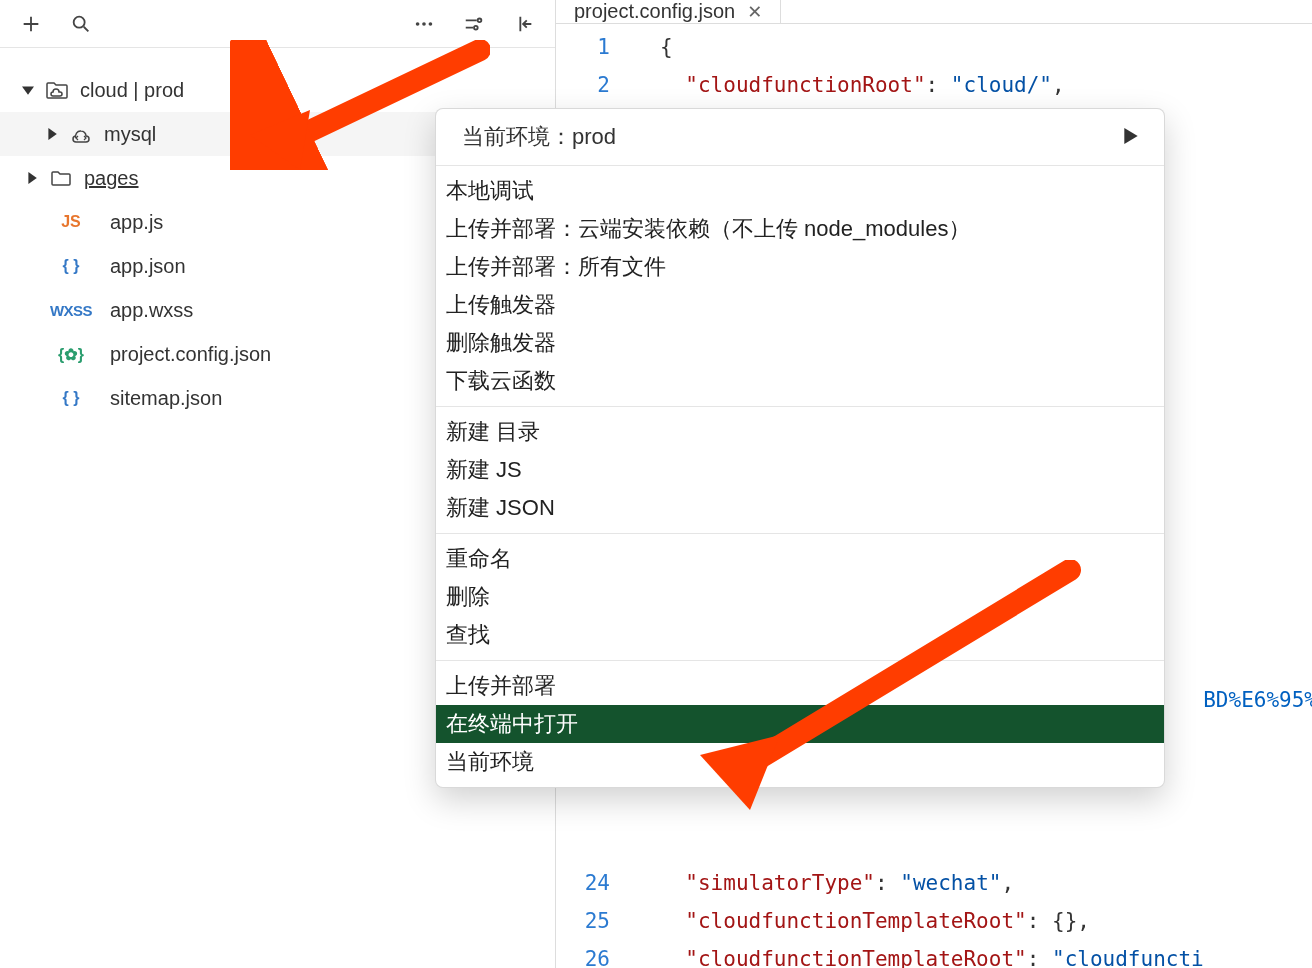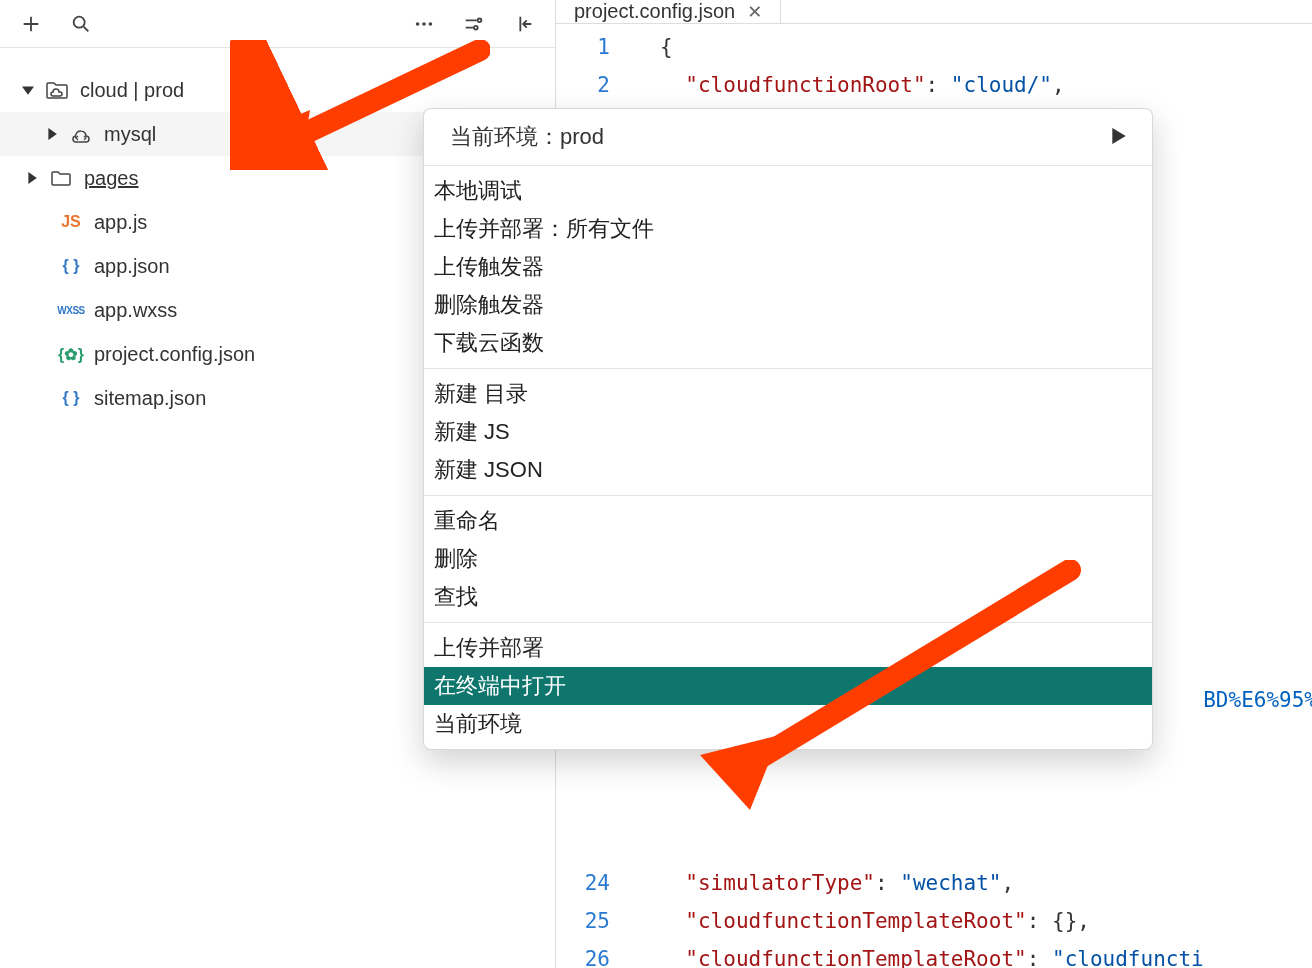--- a/index.html
+++ b/index.html
@@ -9,21 +9,21 @@
 .sidebar { width: 556px; border-right: 1px solid #ddd; display: flex; flex-direction: column; }
 .toolbar { height: 48px; display: flex; align-items: center; padding: 0 10px; border-bottom: 1px solid #e5e5e5; }
 .toolbar-left { display: flex; align-items: center; gap: 28px; padding-left: 10px; }
 .toolbar-right { margin-left: auto; display: flex; align-items: center; gap: 28px; padding-right: 10px;}
 .icon-svg { width: 22px; height: 22px; color: #444; display: block; }
 
 .tree { padding-top: 20px; font-size: 20px; }
 .tree-row { display: flex; align-items: center; height: 44px; padding-left: 22px; cursor: default; }
 .tree-row.level1 { padding-left: 46px; }
 .tree-row.level1b { padding-left: 26px; text-decoration: underline; }
-.tree-row.leaf { padding-left: 58px; }
+.tree-row.leaf { padding-left: 58px; gap: 16px; }
 .tree-row.highlight { background: #f5f5f5; }
 .arrow { width: 12px; height: 12px; margin-right: 10px; }
 .tree-icon { width: 26px; height: 22px; display: inline-flex; align-items: center; justify-content: center; margin-right: 10px; font-size: 16px; font-weight: bold; }
 .tree-label { color: #333; }
 
 .editor { flex: 1; display: flex; flex-direction: column; }
 .tabbar { height: 48px; display: flex; border-bottom: 1px solid #ddd; }
 .tab { display: flex; align-items: center; padding: 0 18px; border-right: 1px solid #ddd; gap: 12px; }
 .tab-close { font-size: 18px; color: #666; }
 .tab-name { font-size: 20px; }
@@ -33,24 +33,24 @@
 .gutter { width: 70px; text-align: right; color: #2b7ad1; padding-right: 16px; }
 .code-text { padding-left: 34px; white-space: pre; }
 .brace { color: #333; }
 .key { color: #a31515; }
 .string { color: #0451a5; }
 .colon { color: #333; }
 .comma { color: #333; }
 .obj { color: #333; }
 
 
-.context-menu { position: absolute; left: 423px; top: 108px; width: 730px; background: #fff; border: 1px solid rgba(0,0,0,0.15); border-radius: 8px; box-shadow: 0 12px 32px rgba(0,0,0,0.18); font-size: 22px; overflow: hidden; }
+.context-menu { position: absolute; left: 435px; top: 108px; width: 730px; background: #fff; border: 1px solid rgba(0,0,0,0.15); border-radius: 8px; box-shadow: 0 12px 32px rgba(0,0,0,0.18); font-size: 22px; overflow: hidden; }
 .cm-section { padding: 6px 0; }
 .cm-item { height: 38px; display: flex; align-items: center; padding: 0 10px; color: #222; cursor: default; }
-.cm-item.selected { background: #0f766e; color: #fff; }
+.cm-item.selected { background: #14532d; color: #fff; }
 .cm-header { height: 56px; display: flex; align-items: center; padding: 0 26px; font-size: 22px; color: #333; }
 .cm-header-chevron { margin-left: auto; }
 .cm-sep { height: 1px; background: #e5e5e5; margin: 0; border: 0; }
 
 
 .arrow-annotation { position: absolute; pointer-events: none; }
 
 .hidden-ghost { position:absolute; right:-5px; top:688px; color:#0060c0; font-family: Menlo, monospace; font-size:21px; }
 </style>
 </head>
@@ -139,21 +139,21 @@
         <span class="tree-icon" style="color:#e8762d">JS</span>
         <span class="tree-label">app.js</span>
       </div>
 
       <div class="tree-row leaf">
         <span class="tree-icon" style="color:#3478c6">{ }</span>
         <span class="tree-label">app.json</span>
       </div>
 
       <div class="tree-row leaf">
-        <span class="tree-icon" style="color:#3478c6;font-size:10px;letter-spacing:-0.5px">WXSS</span>
+        <span class="tree-icon" style="color:#3478c6;font-size:15px;letter-spacing:-0.5px">WXSS</span>
         <span class="tree-label">app.wxss</span>
       </div>
 
       <div class="tree-row leaf">
         <span class="tree-icon" style="color:#2a9d6e">{✿}</span>
         <span class="tree-label">project.config.json</span>
       </div>
 
       <div class="tree-row leaf">
         <span class="tree-icon" style="color:#3478c6">{ }</span>
@@ -203,20 +203,23 @@
     <span class="cm-header-chevron">
       <svg width="14" height="16" viewBox="0 0 10 12">
           <polygon points="0,0 10,6 0,12" fill="#333"></polygon>
         </svg>
     </span>
   </div>
   <hr class="cm-sep">
   <div class="cm-section">
     <div class="cm-item">
         <span>本地调试</span>
+      </div>
+    <div class="cm-item">
+        <span>上传并部署：云端安装依赖（不上传 node_modules）</span>
       </div>
     <div class="cm-item">
         <span>上传并部署：所有文件</span>
       </div>
     <div class="cm-item">
         <span>上传触发器</span>
       </div>
     <div class="cm-item">
         <span>删除触发器</span>
       </div>

